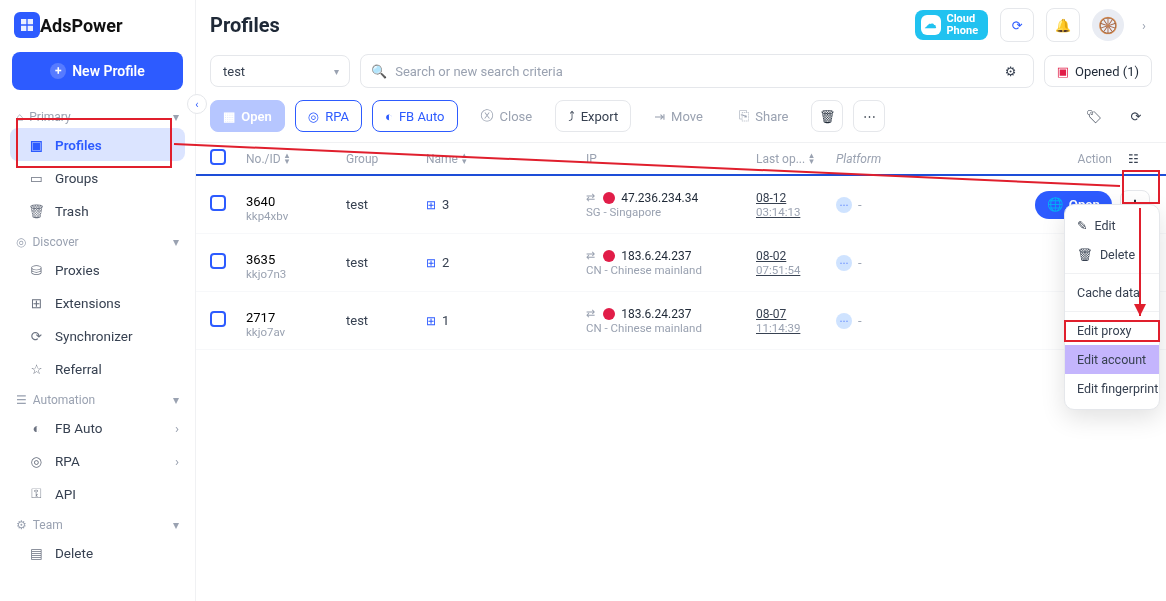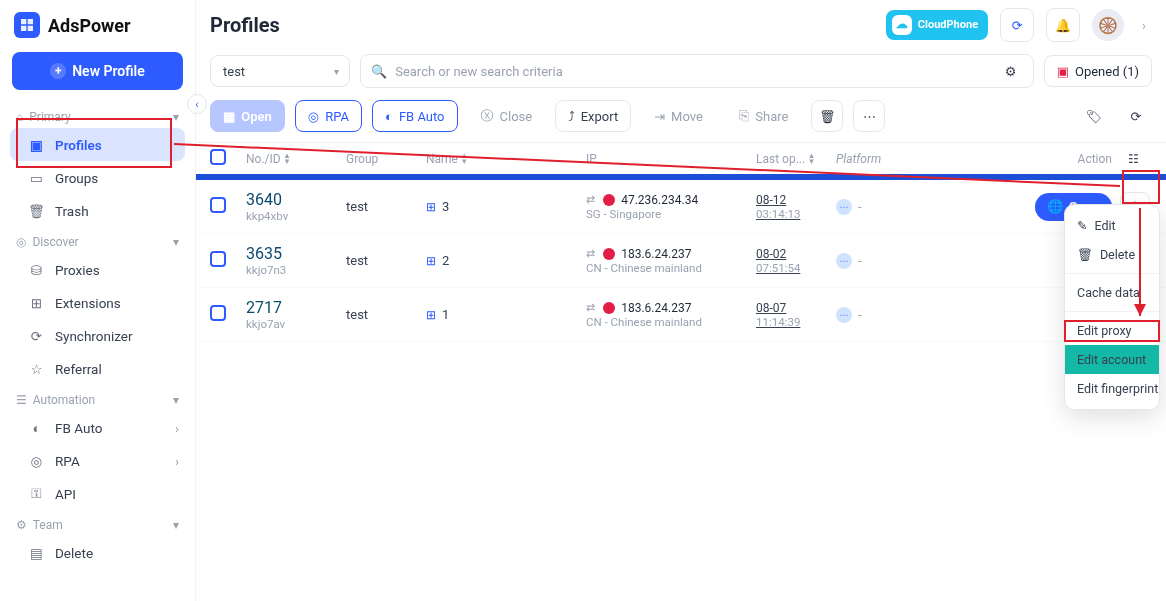--- a/index.html
+++ b/index.html
@@ -1,20 +1,20 @@
 <!DOCTYPE html>
 <html><head>
 <meta charset="utf-8">
 <style>
 * { box-sizing: border-box; margin: 0; padding: 0; font-family: -apple-system, BlinkMacSystemFont, "Segoe UI", Roboto, sans-serif; }
 body { width: 1166px; height: 601px; background: #fff; color: #1f2937; font-size: 13px; overflow: hidden; position: relative; }
 .app { display: flex; height: 100%; }
 
 .sidebar { width: 196px; background: #fff; border-right: 1px solid #f0f1f3; display: flex; flex-direction: column; padding-top: 6px; }
-.logo-row { display: flex; align-items: center; padding: 6px 14px 14px 14px; gap: 8px; }
+.logo-row { display: flex; align-items: center; padding: 6px 14px 14px 14px; gap: 0; }
 .logo-mark { width: 26px; height: 26px; background: #2d5bff; border-radius: 6px; display: flex; align-items: center; justify-content: center; }
 .logo-mark svg { width: 16px; height: 16px; }
 .logo-text { font-size: 18px; font-weight: 700; color: #111; }
 
 .new-profile-btn { margin: 0 12px 14px 12px; background: #2d5bff; color: #fff; border: none; border-radius: 8px; height: 38px; font-size: 14px; font-weight: 600; display: flex; align-items: center; justify-content: center; gap: 6px; cursor: pointer; }
 .new-profile-btn .plus { width: 16px; height: 16px; border-radius: 50%; background: rgba(255,255,255,.2); display: inline-flex; align-items: center; justify-content: center; font-size: 12px; line-height: 1; }
 
 .side-section { padding: 2px 0; }
 .side-section-title { display: flex; align-items: center; justify-content: space-between; padding: 4px 16px; color: #9aa2b1; font-size: 12px; }
 .side-item { display: flex; align-items: center; gap: 10px; padding: 8px 16px 8px 28px; color: #374151; cursor: pointer; font-size: 13.5px; }
@@ -48,36 +48,36 @@
 .toolbar { display:flex; align-items:center; gap:10px; padding: 2px 14px 10px 14px; }
 .btn { height:32px; border:1px solid #e5e7eb; border-radius:8px; padding:0 12px; display:flex;align-items:center; gap:6px; background:#fff; color:#374151; font-size:13px; cursor:pointer;}
 .btn.solid-faded { background:#b6c6ff; border-color:#b6c6ff; color:#fff; font-weight:600;}
 .btn.outline-blue { border-color:#2d5bff; color:#2d5bff; }
 .btn.ghost { color:#9aa2b1; border-color:transparent;}
 .icon-btn-plain { width:32px;height:32px;border:1px solid #e5e7eb;border-radius:8px;display:flex;align-items:center;justify-content:center;cursor:pointer;}
 .toolbar-spacer{flex:1;}
 .tag-icon, .refresh-icon { width:32px;height:32px;display:flex;align-items:center;justify-content:center;color:#374151;cursor:pointer;}
 
 .table { width:100%; }
-.thead { display:flex; align-items:center; padding: 6px 14px; border-top:1px solid #f0f1f3; border-bottom:6px solid #1d4ed8; color:#9aa2b1; font-size:12px;}
+.thead { display:flex; align-items:center; padding: 6px 14px; border-top:1px solid #f0f1f3; border-bottom:2px solid #1d4ed8; color:#9aa2b1; font-size:12px;}
 .col-check{ width:36px;}
 .col-no{ width:100px; display:flex;align-items:center;gap:4px;}
 .col-group{ width:80px;}
 .col-name{ width:160px; display:flex;align-items:center;gap:4px;}
 .col-ip{ width:170px;}
 .col-last{ width:80px;display:flex;align-items:center;gap:4px;}
 .col-platform{ width:160px;font-style:italic;}
 .col-action{ flex:1; text-align:right; padding-right:16px;}
 .col-settings-ico{ width:24px;color:#374151;}
 
 .sort-ico{ font-size:9px; line-height: .6; display:flex;flex-direction:column;}
 
 .trow { display:flex; align-items:center; padding: 10px 14px; border-bottom:1px solid #f7f8fa;}
 .cell-no{ width:100px; display:flex;flex-direction:column;}
-.cell-no .no{ color:#0c4a6e; font-size:16px;}
+.cell-no .no{ color:#000000; font-size:13px;margin-top:8px;}
 .cell-no .sub{ color:#9aa2b1; font-size:11.5px;}
 .cell-group{ width:80px; color:#374151;}
 .cell-name{ width:160px; display:flex;align-items:center;gap:6px; color:#374151;}
 .win-ico{ color:#2d5bff; font-size:12px;}
 .cell-ip{ width:170px; display:flex;flex-direction:column;}
 .ip-line{ display:flex;align-items:center;gap:6px; font-size:12px;}
 .ip-line .flag{ width:12px;height:12px;border-radius:50%;background:#e11d48;display:inline-block;}
 .ip-loc{ color:#9aa2b1; font-size:11.5px;}
 .swap-ico{ color:#9aa2b1; font-size:11px; margin-right:2px;}
 .cell-last{ width:80px; display:flex;flex-direction:column; font-size:12px; color:#374151;text-decoration:underline;}
@@ -87,21 +87,21 @@
 .dash{ color:#9aa2b1;}
 .cell-action{ flex:1; display:flex; justify-content:flex-end; align-items:center; gap:8px; padding-right:2px;}
 .open-btn{ height:28px; padding:0 12px; background:#2d5bff; color:#fff; border:none; border-radius:14px; font-weight:600; display:flex;align-items:center;gap:5px; cursor:pointer;}
 .open-btn.small-clip{ width:32px; padding:0 6px; overflow:hidden; justify-content:flex-start;}
 .kebab{ width:30px;height:30px;border:1px solid #e5e7eb;border-radius:8px;display:flex;align-items:center;justify-content:center;cursor:pointer;font-size:14px;font-weight:bold;}
 .chk{ width:16px;height:16px;border:2px solid #2d5bff;border-radius:4px;display:inline-block;cursor:pointer;}
 
 .context-menu { position:absolute; right:6px; top:204px; width:96px; background:#fff; border:1px solid #e5e7eb; border-radius:10px; box-shadow:0 8px 24px rgba(0,0,0,.12); padding:6px 0; z-index:20;}
 .context-menu .mi{ padding:7px 12px; font-size:12.5px; color:#374151; display:flex;align-items:center;gap:7px; cursor:pointer; white-space:nowrap;}
 .context-menu .sep{ height:1px;background:#f0f1f3;margin:4px 0;}
-.context-menu .mi.hl{ background:#14b8a6; }
+.context-menu .mi.hl{ background:#c4b5fd; }
 
 
 .annot-box-profiles{ position:absolute; left:16px; top:118px; width:156px; height:50px; border:2px solid #e01f2d; z-index:30; pointer-events:none;}
 .annot-box-kebab{ position:absolute; right:6px; top:170px; width:38px; height:34px; border:2px solid #e01f2d; z-index:30; pointer-events:none;}
 .annot-box-editacct{ position:absolute; right:6px; top:320px; width:96px; height:22px; border:2px solid #e01f2d; z-index:30; pointer-events:none;}
 .annot-line{ position:absolute; z-index:29; overflow:visible; pointer-events:none;}
 </style>
 </head>
 <body>
 
@@ -207,21 +207,21 @@
       </div>
     </div>
   </div>
 
   <div class="main">
     <div class="topbar">
       <span class="page-title">Profiles</span>
       <div class="top-spacer"></div>
       <div class="cloudphone">
         <span class="cp-ico">☁</span>
-        <span style="display:flex;flex-direction:row;">
+        <span style="display:flex;flex-direction:column;">
           <span>Cloud</span>
           <span>Phone</span>
         </span>
       </div>
       <div class="top-icon-btn">
           <span>⟳</span>
         </div>
       <div class="top-icon-btn">
           <span>🔔</span>
         </div>

